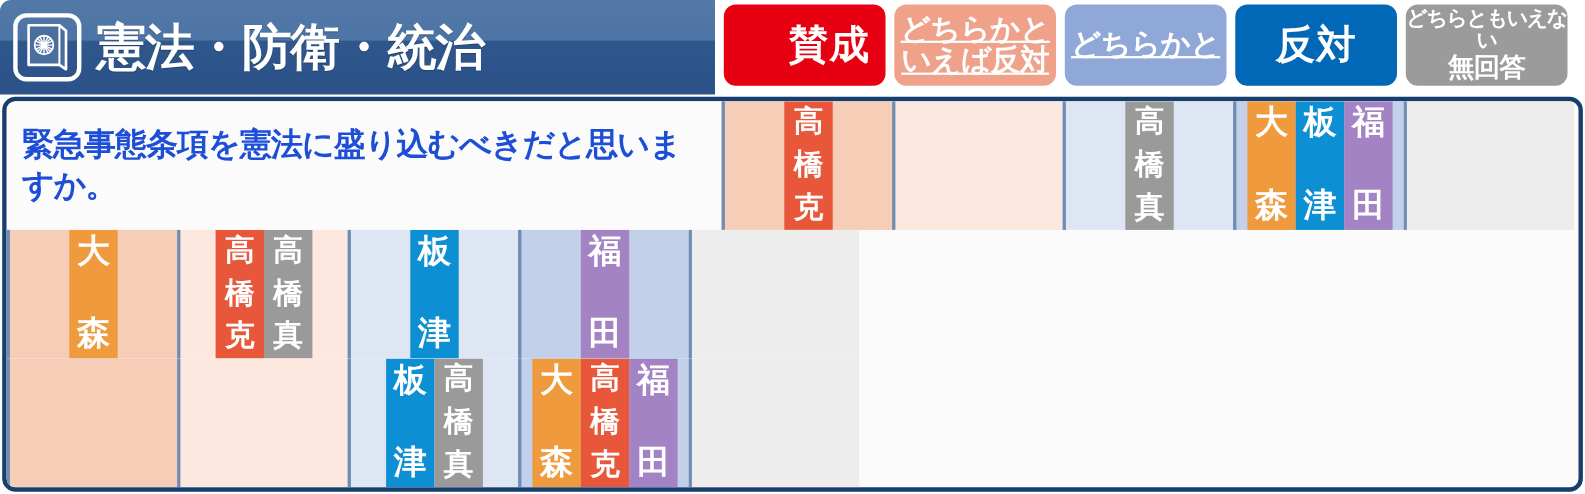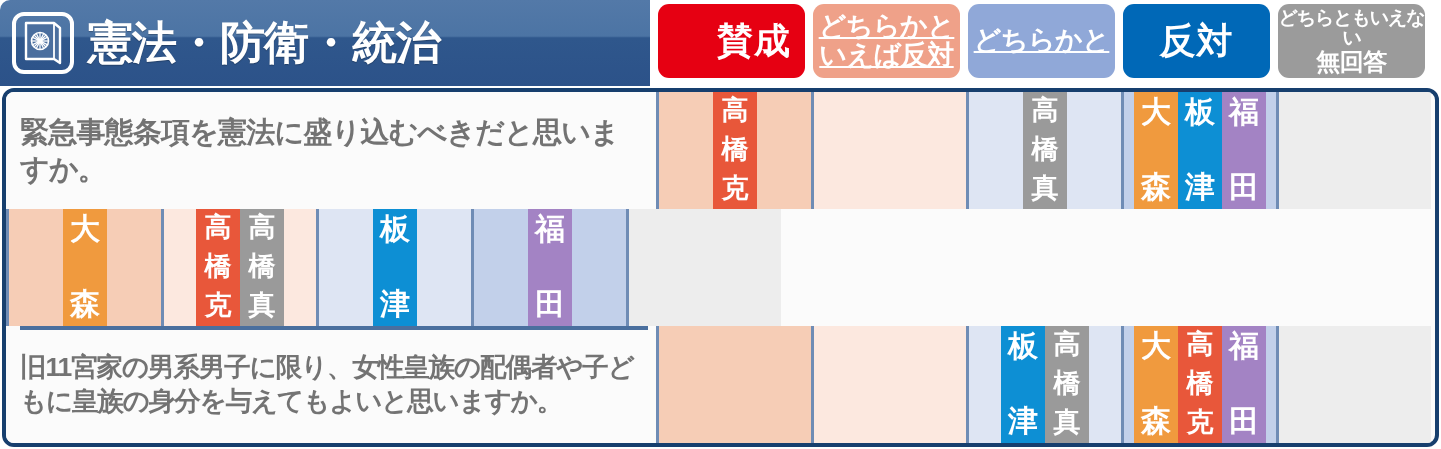--- a/index.html
+++ b/index.html
@@ -69,21 +69,21 @@
     height: 4px; background: #4a6f9e;
   }
 
   .q-cell {
     position: relative; width: 650px; flex: 0 0 650px;
     display: flex; align-items: center;
     padding: 0 10px 0 14px;
     background: #fbfbfb;
   }
   .q-text {
-    font-size: 29px; font-weight: bold; color: #737373;
+    font-size: 29px; font-weight: bold; color: #1d4ed8;
     line-height: 1.26; letter-spacing: -0.8px;
   }
   .q-text.small { font-size: 26.5px; letter-spacing: -1.1px; }
 
   .data-cells {
     flex: 1 1 auto; display: flex; position: relative;
   }
   .dcell {
     position: relative;
     display: flex; align-items: stretch; justify-content: center;
@@ -217,23 +217,20 @@
             <div class="dcell" style="background: rgb(194, 208, 234); width: 155px; flex: 0 0 155px;">
               <div class="chip" style="background: rgb(163, 131, 196);">
                 <span class="ch">福</span>
                 <span class="ch">田</span>
               </div>
             </div>
             <div class="dcell" style="background: rgb(237, 237, 237); width: 155px; flex: 0 0 155px;"></div>
           </div>
         </div>
         <div class="row">
-          <div class="q-cell">
-            <div class="q-text small">旧11宮家の男系男子に限り、女性皇族の配偶者や子どもに皇族の身分を与えてもよいと思いますか。</div>
-          </div>
           <div class="data-cells">
             <div class="dcell" style="background: rgb(246, 205, 182); width: 155px; flex: 0 0 155px;"></div>
             <div class="dcell" style="background: rgb(252, 232, 223); width: 155px; flex: 0 0 155px;"></div>
             <div class="dcell" style="background: rgb(222, 229, 243); width: 155px; flex: 0 0 155px;">
               <div class="chip" style="background: rgb(13, 143, 212);">
                 <span class="ch">板</span>
                 <span class="ch">津</span>
               </div>
               <div class="chip tall3" style="background: rgb(154, 154, 154);">
                 <span class="ch">高</span>

